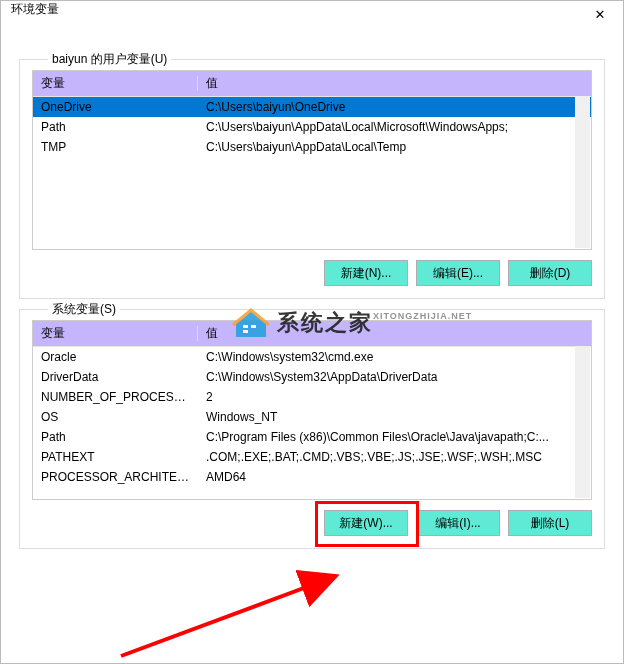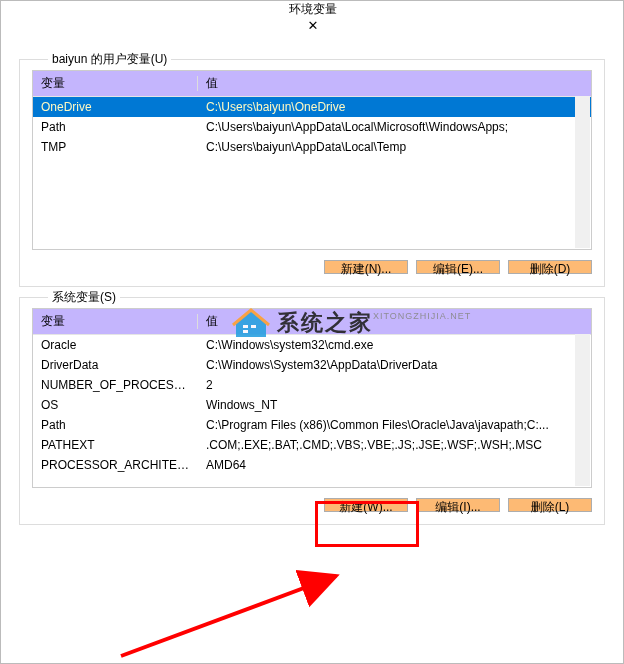--- a/index.html
+++ b/index.html
@@ -1,38 +1,38 @@
 <!DOCTYPE html>
 <html><head>
 <meta charset="utf-8">
 <style>
 * { box-sizing: border-box; margin: 0; padding: 0; font-family: "Microsoft YaHei", "Segoe UI", sans-serif; }
 body { background: #fff; width: 624px; height: 664px; overflow: hidden; position: relative; }
 .window { width: 624px; height: 664px; border: 1px solid #bbb; background: #fff; position: relative; }
-.titlebar { display: flex; align-items: center; justify-content: space-between; height: 30px; padding: 0 8px 0 10px; font-size: 12px; flex-direction: column; }
+.titlebar { display: flex; align-items: flex-start; justify-content: space-between; height: 30px; padding: 0 8px 0 10px; font-size: 12px; }
 .close-btn { width: 30px; height: 26px; display: flex; align-items: center; justify-content: center; font-size: 13px; cursor: pointer; }
 .groupbox { border: 1px solid #ddd; margin: 0 18px 10px 18px; padding: 10px 12px 12px 12px; position: relative; }
 .group-title { position: absolute; top: -9px; left: 8px; background: #fff; padding: 0 4px; font-size: 12px; margin-left: 20px; }
 .table-wrap { border: 1px solid #ccc; height: 180px; overflow: hidden; position: relative; }
 .table { width: 100%; border-collapse: collapse; table-layout: fixed; }
 .table th { text-align: left; font-weight: normal; font-size: 12px; padding: 4px 8px; background: #c4b5fd; border-bottom: 1px solid #e5e5e5; position: relative; }
 .table th:first-child { width: 165px; }
 .table th::after { content: ""; position: absolute; right: 0; top: 20%; height: 60%; width: 1px; background: #ddd; }
 .table th:last-child::after { display: none; }
 .table td { font-size: 12px; padding: 3px 8px; white-space: nowrap; overflow: hidden; text-overflow: ellipsis; }
-.table tr.selected td { background: #0078d4; color: #fef9c3; }
+.table tr.selected td { background: #0078d4; color: #000000; }
 .btn-row { display: flex; justify-content: flex-end; gap: 8px; margin-top: 10px; }
-.btn { min-width: 84px; height: 14px; font-size: 12px; border: 1px solid #adadad; background: #fdba74; cursor: pointer; padding: 0 10px; }
+.btn { min-width: 84px; height: 26px; font-size: 12px; border: 1px solid #adadad; background: #5eead4; cursor: pointer; padding: 0 10px; }
 .highlight-box { position: absolute; border: 3px solid #ff0000; pointer-events: none; }
 .watermark { position: absolute; left: 230px; top: 306px; display: flex; align-items: center; gap: 6px; opacity: 0.9; pointer-events: none; }
 .wm-icon { width: 40px; height: 32px; position: relative; }
 .wm-icon svg { width: 100%; height: 100%; }
 .wm-text { display: flex; flex-direction: row; line-height: 1; }
 .wm-cn { font-size: 22px; font-weight: bold; color: #222; letter-spacing: 2px; }
-.wm-en { font-size: 9px; color: #888; letter-spacing: 1px; }
+.wm-en { font-size: 9px; color: #888; letter-spacing: 1px; font-weight: bold; }
 .arrow { position: absolute; pointer-events: none; }
 .scrollbar-track { position: absolute; right: 1px; top: 25px; bottom: 1px; width: 15px; background: #f0f0f0; }
 .first-group { margin-top: 28px; }
 .second-table-wrap { height: 180px; }
 </style>
 </head>
 <body>
 
 <div class="window">
   <div class="titlebar">

